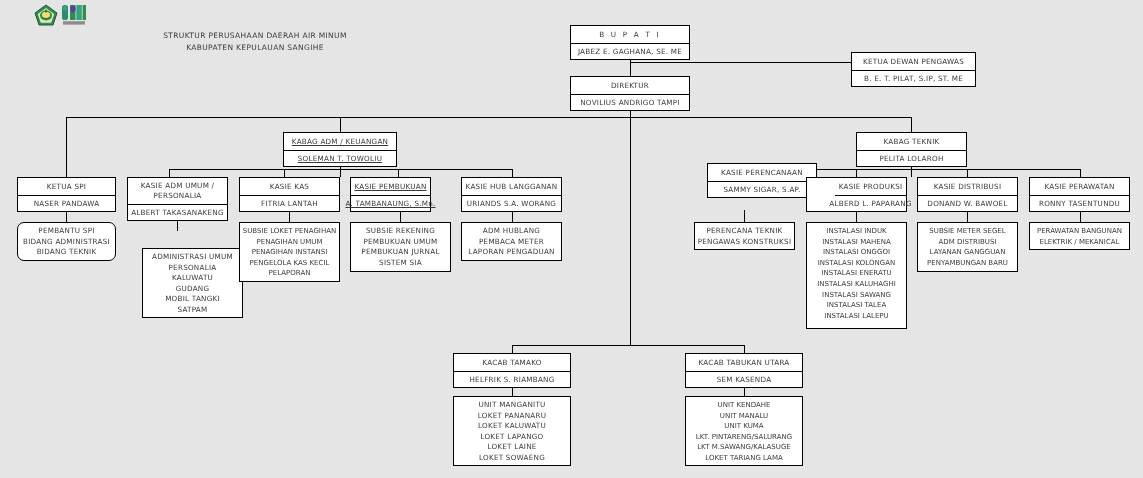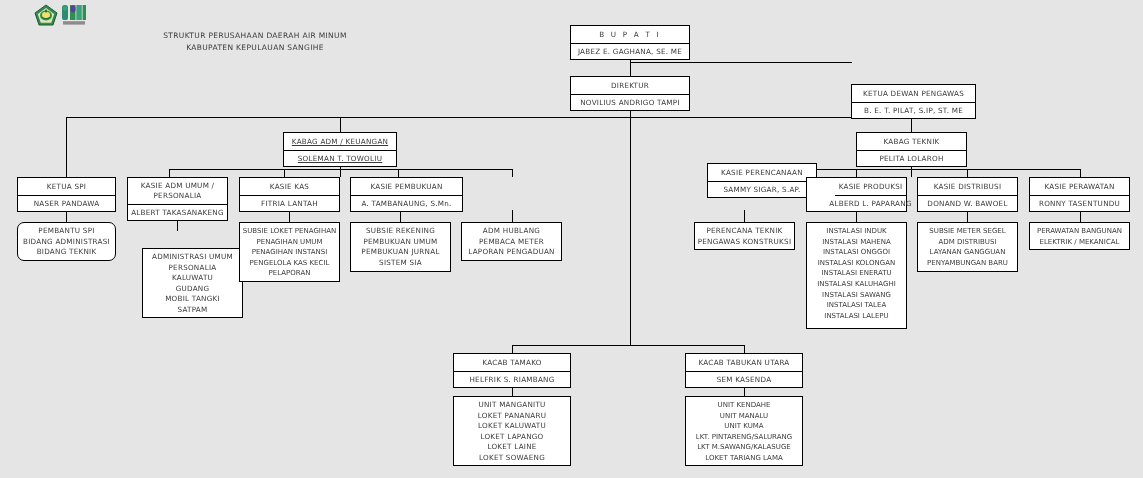--- a/index.html
+++ b/index.html
@@ -173,21 +173,21 @@
   <div class="ln lnv" style="left:512px; top:345px; height:8px;"></div>
   <div class="ln lnv" style="left:744px; top:345px; height:8px;"></div>
   <div class="ln lnv" style="left:512px; top:386px; height:10px;"></div>
   <div class="ln lnv" style="left:744px; top:386px; height:10px;"></div>
 
   <div class="box" style="left:570px; top:25px; width:120px;">
     <div class="cell cell-title spaced">B U P A T I</div>
     <div class="cell cell-name">JABEZ E. GAGHANA, SE. ME</div>
   </div>
 
-  <div class="box" style="left:851px; top:52px; width:125px;margin-top:32px;">
+  <div class="box" style="left:851px; top:52px; width:125px;">
     <div class="cell cell-title">KETUA DEWAN PENGAWAS</div>
     <div class="cell cell-name">B. E. T. PILAT, S.IP, ST. ME</div>
   </div>
 
   <div class="box" style="left:570px; top:76px; width:120px;">
     <div class="cell cell-title">DIREKTUR</div>
     <div class="cell cell-name">NOVILIUS ANDRIGO TAMPI</div>
   </div>
 
   <div class="box" style="left:283px; top:132px; width:114px;text-decoration:underline;">
@@ -231,31 +231,35 @@
     <div class="cell cell-name">FITRIA LANTAH</div>
   </div>
   <div class="listbox tight" style="left:239px; top:222px; width:101px; height:60px;">
     <div>SUBSIE LOKET PENAGIHAN</div>
     <div>PENAGIHAN UMUM</div>
     <div>PENAGIHAN INSTANSI</div>
     <div>PENGELOLA KAS KECIL</div>
     <div>PELAPORAN</div>
   </div>
 
-  <div class="box" style="left:350px; top:177px; width:113px;">
+  <div class="box" style="left:350px; top:177px; width:81px;text-decoration:underline;">
     <div class="cell cell-title">KASIE PEMBUKUAN</div>
     <div class="cell cell-name">A. TAMBANAUNG, S.Mn.</div>
   </div>
   <div class="listbox" style="left:350px; top:222px; width:101px; height:50px;">
     <div>SUBSIE REKENING</div>
     <div>PEMBUKUAN UMUM</div>
     <div>PEMBUKUAN JURNAL</div>
     <div>SISTEM SIA</div>
   </div>
 
+  <div class="box" style="left:461px; top:177px; width:101px;">
+    <div class="cell cell-title">KASIE HUB LANGGANAN</div>
+    <div class="cell cell-name">URIANDS S.A. WORANG</div>
+  </div>
   <div class="listbox" style="left:461px; top:222px; width:101px; height:39px;">
     <div>ADM HUBLANG</div>
     <div>PEMBACA METER</div>
     <div>LAPORAN PENGADUAN</div>
   </div>
 
   <div class="box" style="left:694px; top:163px; width:110px;margin-left:13px;">
     <div class="cell cell-title">KASIE PERENCANAAN</div>
     <div class="cell cell-name">SAMMY SIGAR, S.AP.</div>
   </div>

